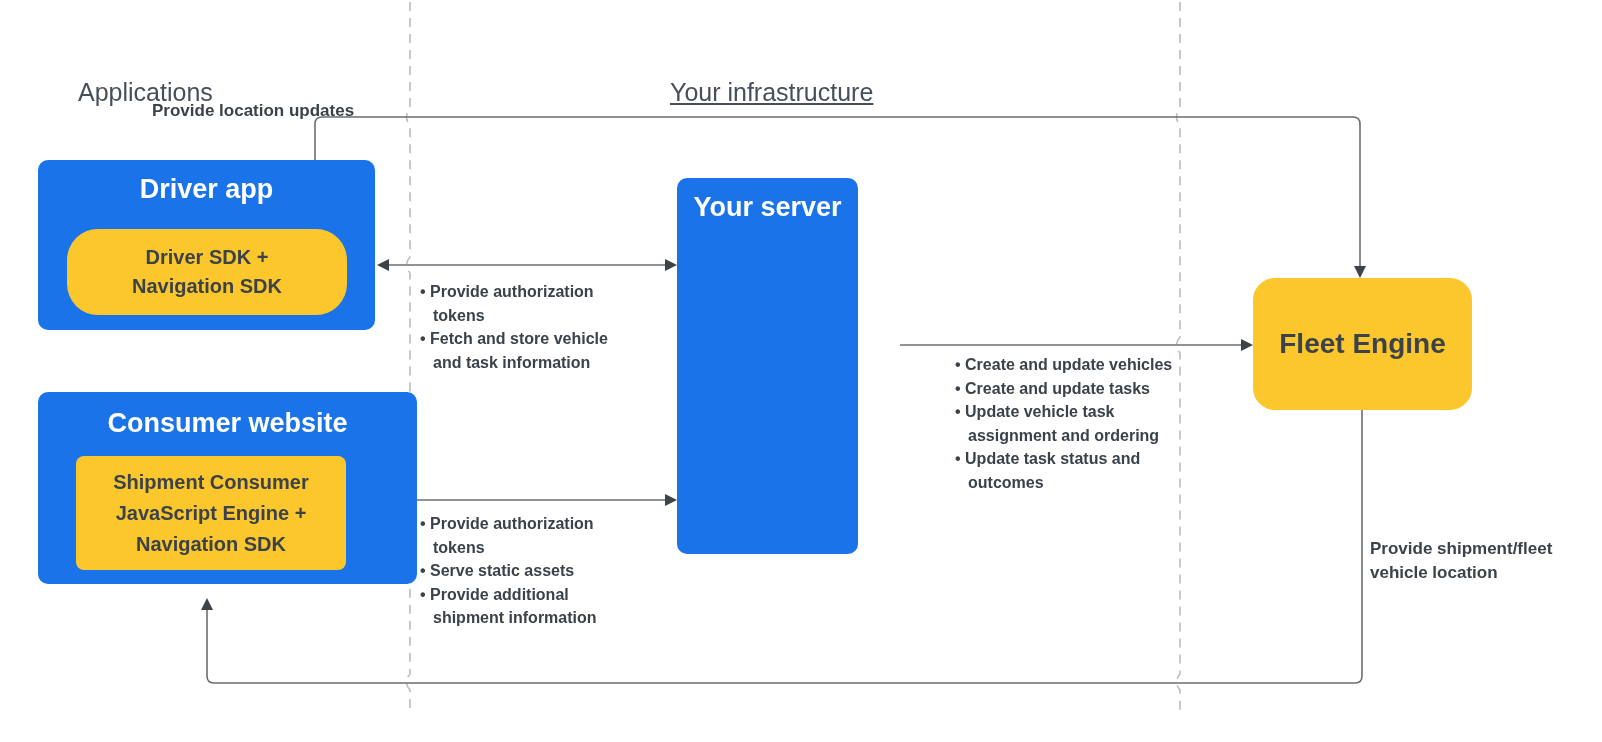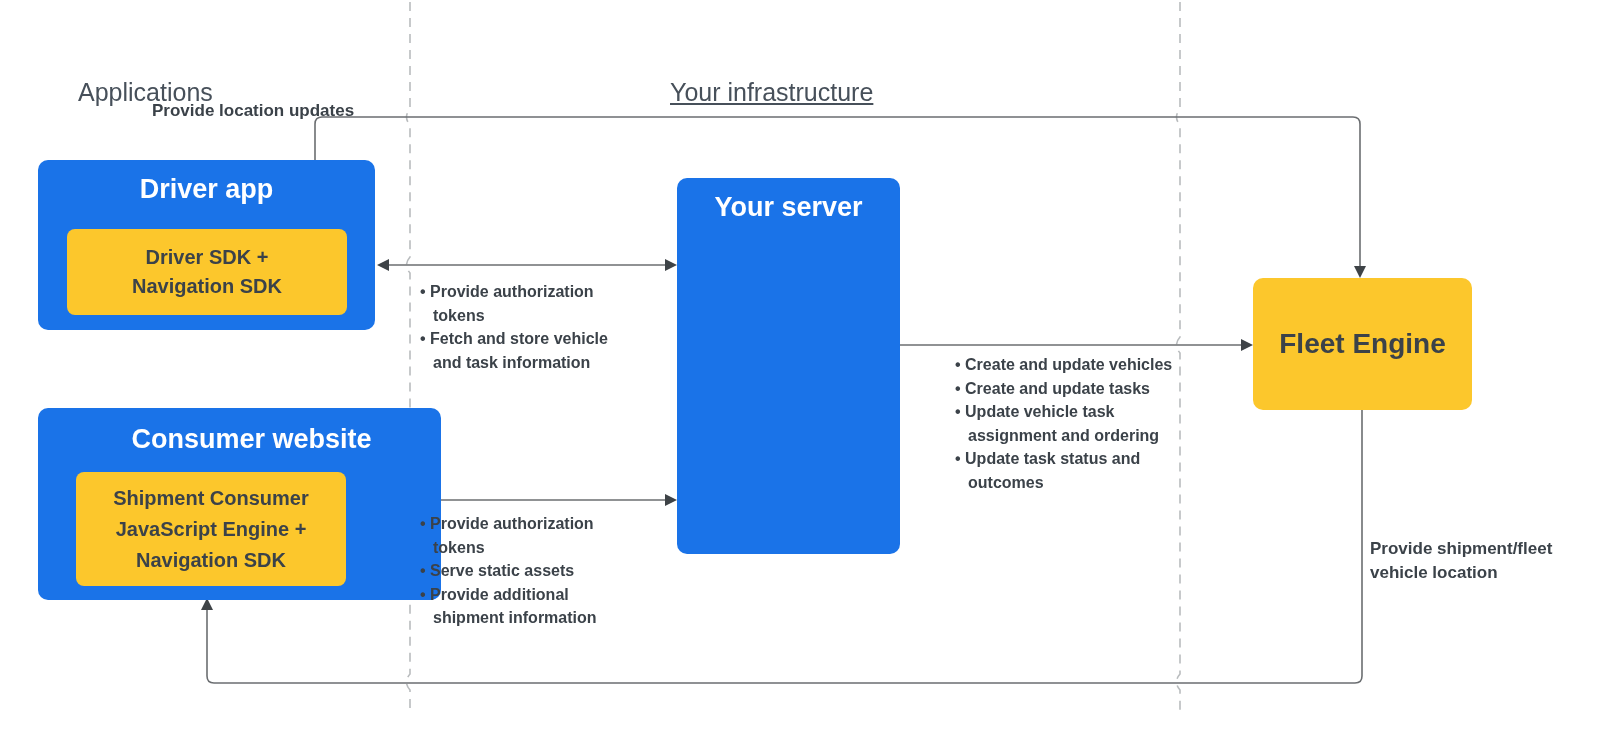--- a/index.html
+++ b/index.html
@@ -37,38 +37,38 @@
   .bullets-2{left:420px;top:512px;width:240px;}
   .bullets-3{left:918px;top:353px;width:270px;margin-left:37px;}
 
   .box-blue{
     position:absolute;background:var(--c-blue);border-radius:10px;
   }
   .box-title{
     color:#ffffff;font-weight:bold;font-size:27px;text-align:center;white-space:nowrap;
   }
   .box-driver{left:38px;top:160px;width:337px;height:170px;}
-  .box-consumer{left:38px;top:408px;width:379px;height:192px;padding-left:24px;}
-  .box-server{left:677px;top:178px;width:223px;height:376px;}
+  .box-consumer{left:38px;top:392px;width:379px;height:192px;}
+  .box-server{left:677px;top:178px;width:181px;height:376px;}
   .box-driver .box-title{margin-top:14px;}
   .box-consumer .box-title{margin-top:16px;}
   .box-server .box-title{margin-top:14px;}
 
   .box-yellow{
     position:absolute;background:var(--c-yellow);border-radius:8px;
     display:flex;flex-direction:column;align-items:center;justify-content:center;
     color:var(--c-box_text);font-weight:bold;font-size:20px;text-align:center;
   }
-  .inner-driver{left:29px;top:69px;width:280px;height:86px;line-height:29px;}
+  .inner-driver{left:29px;top:69px;width:280px;height:86px;line-height:29px;border-radius:31px;}
   .inner-consumer{left:38px;top:64px;width:270px;height:114px;line-height:31px;}
   .inner-line{display:block;white-space:nowrap;}
 
   .box-fleet{
     position:absolute;left:1253px;top:278px;width:219px;height:132px;
-    background:var(--c-yellow);border-radius:10px;
+    background:var(--c-yellow);border-radius:22px;
     display:flex;align-items:center;justify-content:center;
     color:var(--c-box_text);font-weight:bold;font-size:28px;white-space:nowrap;
   }
 </style>
 </head>
 <body>
 
 <div class="stage">
 
   <svg class="wires-svg" viewBox="0 0 1602 742">

